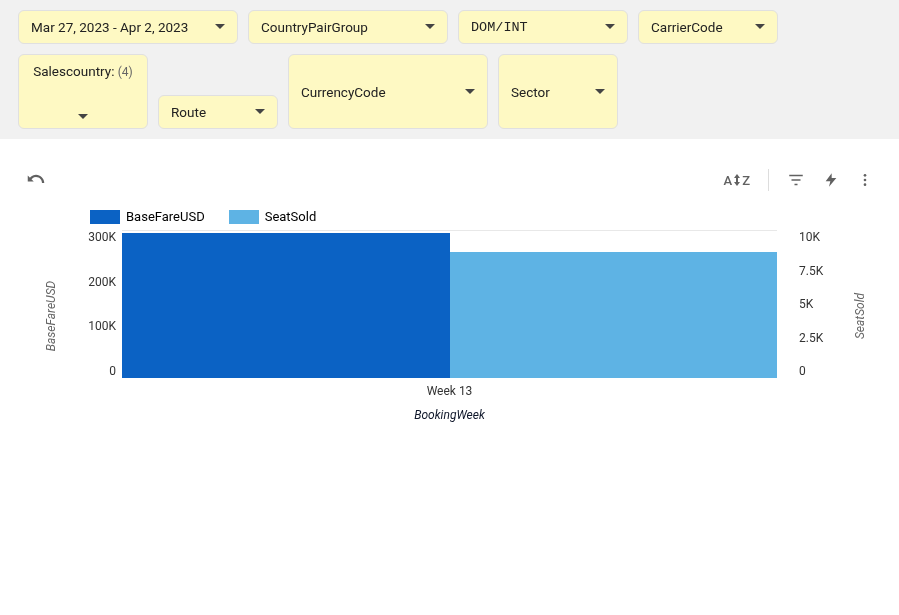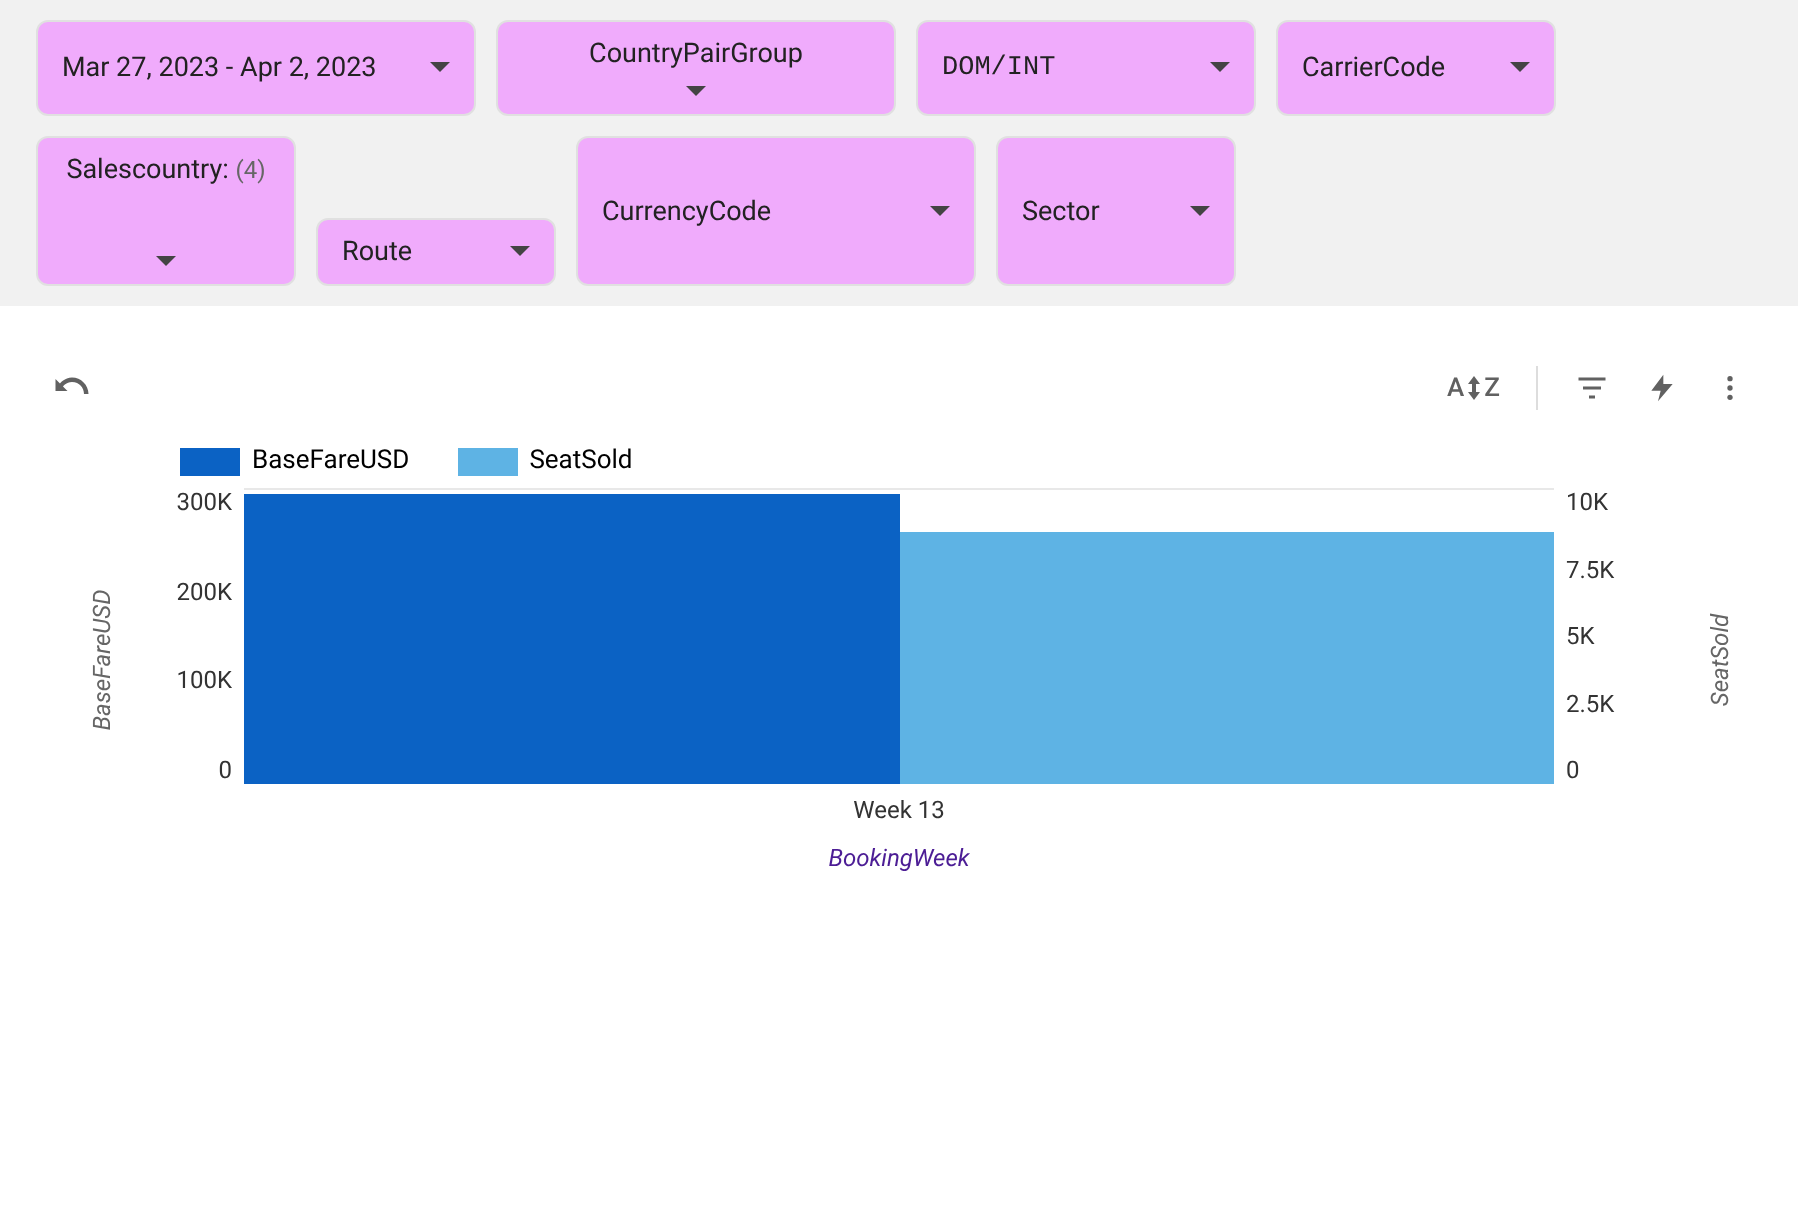--- a/index.html
+++ b/index.html
@@ -15,21 +15,21 @@
       background: #fff;
     }
     .filter-bar {
       background: #f1f1f1;
       padding: 10px 18px;
       display: flex;
       flex-wrap: wrap;
       gap: 10px;
     }
     .filter-pill {
-      background: #f0abfc;
+      background: #fef9c3;
       border: 1px solid #e0e0e0;
       border-radius: 6px;
       padding: 8px 12px;
       display: flex;
       align-items: center;
       justify-content: space-between;
       gap: 8px;
       cursor: pointer;
       font-size: 13.5px;
       color: #222;
@@ -191,28 +191,29 @@
       transform-origin: center;
       font-size: 12px;
       font-style: italic;
       color: #666;
       white-space: nowrap;
     }
     .axis-label-x {
       text-align: center;
       font-size: 12px;
       font-style: italic;
-      color: #4c1d95;
+      color: #0f172a;
       padding-top: 10px;
     }
     .y-right-inner {
       height: 100%;
       display: flex;
       flex-direction: column;
       justify-content: space-between;
+      margin-left: 16px;
     }
     .sort-az {
       font-size: 13px;
       font-weight: 500;
       display: flex;
       align-items: center;
       gap: 1px;
     }
   </style>
 </head>
@@ -222,21 +223,21 @@
 
   <div class="filter-pill" style="min-width:220px;">
     <span>Mar 27, 2023 - Apr 2, 2023</span>
     <span class="chevron">
       <svg width="10" height="6" viewBox="0 0 10 6">
           <path d="M0 0 L5 5 L10 0 Z" fill="#444"></path>
         </svg>
     </span>
   </div>
 
-  <div class="filter-pill" style="min-width:200px;flex-direction:column;">
+  <div class="filter-pill" style="min-width:200px;">
     <span>CountryPairGroup</span>
     <span class="chevron">
       <svg width="10" height="6" viewBox="0 0 10 6">
           <path d="M0 0 L5 5 L10 0 Z" fill="#444"></path>
         </svg>
     </span>
   </div>
 
   <div class="filter-pill" style="min-width:170px;font-family:Liberation Mono, monospace;">
     <span>DOM/INT</span>

